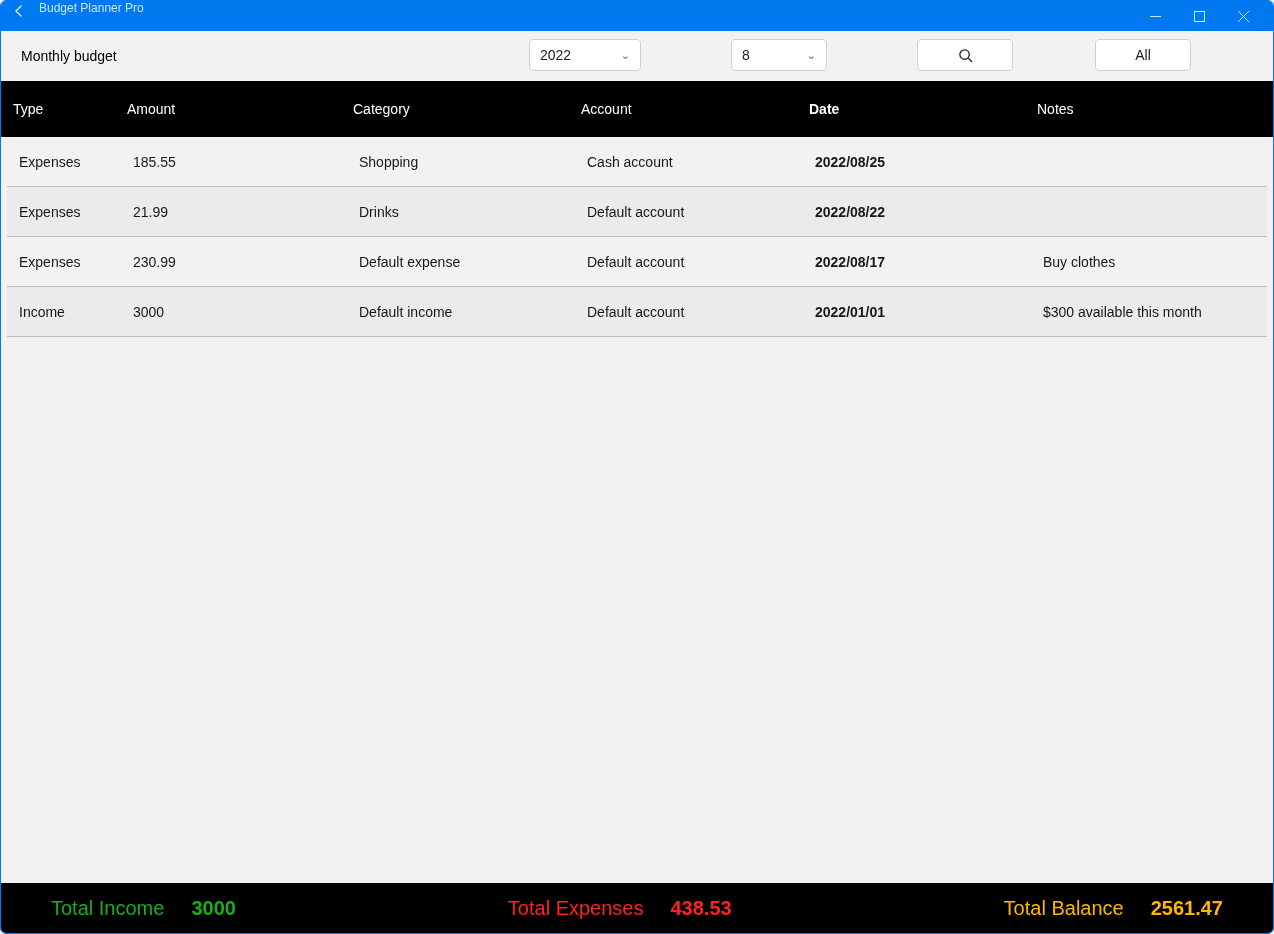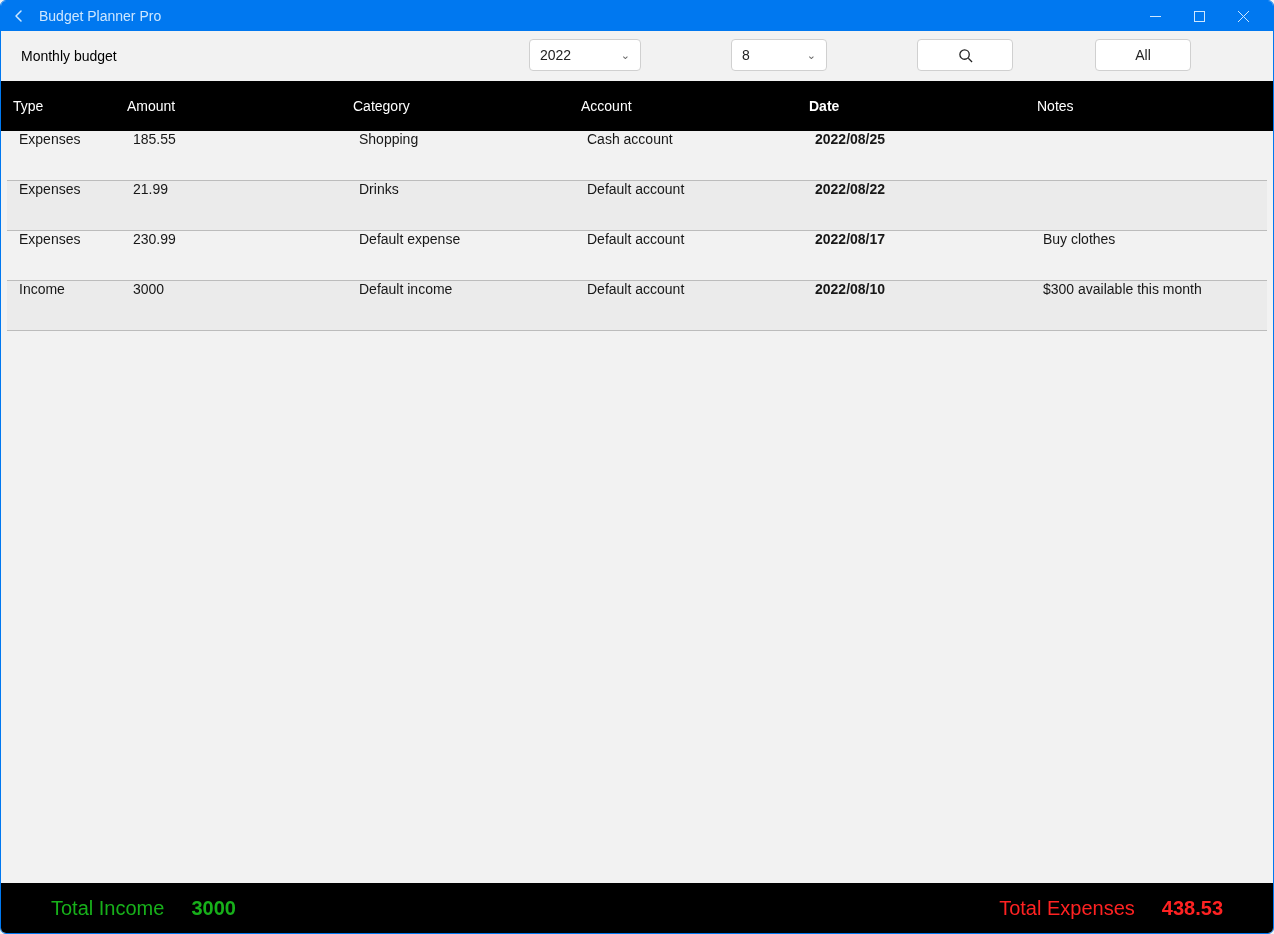--- a/index.html
+++ b/index.html
@@ -11,24 +11,23 @@
       overflow: hidden;
       display: flex;
       flex-direction: column;
       border-radius: 6px;
       border: 1px solid #0078f0;
     }
     .titlebar {
       background: #0078f0;
       height: 30px;
       display: flex;
-      align-items: center;
       padding: 0 8px;
       color: #cde7ff;
-      font-size: 14px;
+      font-size: 12px;
     }
     .titlebar-back {
       width: 20px;
       height: 20px;
       display: flex;
       align-items: center;
       justify-content: center;
       margin-right: 10px;
     }
     .titlebar-title { flex: 0 0 auto; }
@@ -69,37 +68,37 @@
     .select-month { width: 96px; margin-right: 90px; }
     .select-chevron { font-size: 11px; color: #666; }
     .btn-search { width: 96px; justify-content: center; margin-right: 82px; }
     .btn-all { width: 96px; justify-content: center; margin-right: 62px; }
 
     .table-head {
       background: #000;
       color: #fff;
       display: flex;
       padding: 0 12px;
-      height: 50px;
+      height: 56px;
       align-items: center;
       font-size: 14px;
     }
     .col-type    { width: 114px; }
     .col-amount  { width: 226px; }
     .col-category{ width: 228px; }
     .col-account { width: 228px; }
     .col-date    { width: 228px; font-weight: bold; }
     .col-notes   { flex: 1; }
 
     .table-body { flex: 1; background: #f2f2f2; overflow: auto; }
     .row {
       display: flex;
       padding: 0 12px;
       height: 50px;
-      align-items: flex-start;
+      align-items: center;
       font-size: 14px;
       border-bottom: 1px solid #bcbcbc;
       color: #171717;
       margin: 0 6px;
     }
     .row:nth-child(even) { background: #ebebeb; }
 
     .footer {
       background: #000;
       height: 50px;
@@ -201,27 +200,31 @@
       <div class="col-category">Default expense</div>
       <div class="col-account">Default account</div>
       <div class="col-date">2022/08/17</div>
       <div class="col-notes">Buy clothes</div>
     </div>
     <div class="row">
       <div class="col-type">Income</div>
       <div class="col-amount">3000</div>
       <div class="col-category">Default income</div>
       <div class="col-account">Default account</div>
-      <div class="col-date">2022/08/10</div>
+      <div class="col-date">2022/01/01</div>
       <div class="col-notes">$300 available this month</div>
     </div>
   </div>
 
 <div class="footer">
   <div class="foot-group">
     <span class="foot-label-income">Total Income</span>
     <span class="foot-value-income">3000</span>
   </div>
   <div class="foot-group">
     <span class="foot-label-expenses">Total Expenses</span>
     <span class="foot-value-expenses">438.53</span>
   </div>
+  <div class="foot-group">
+    <span class="foot-label-balance">Total Balance</span>
+    <span class="foot-value-balance">2561.47</span>
+  </div>
 </div>
 
 </body></html>

